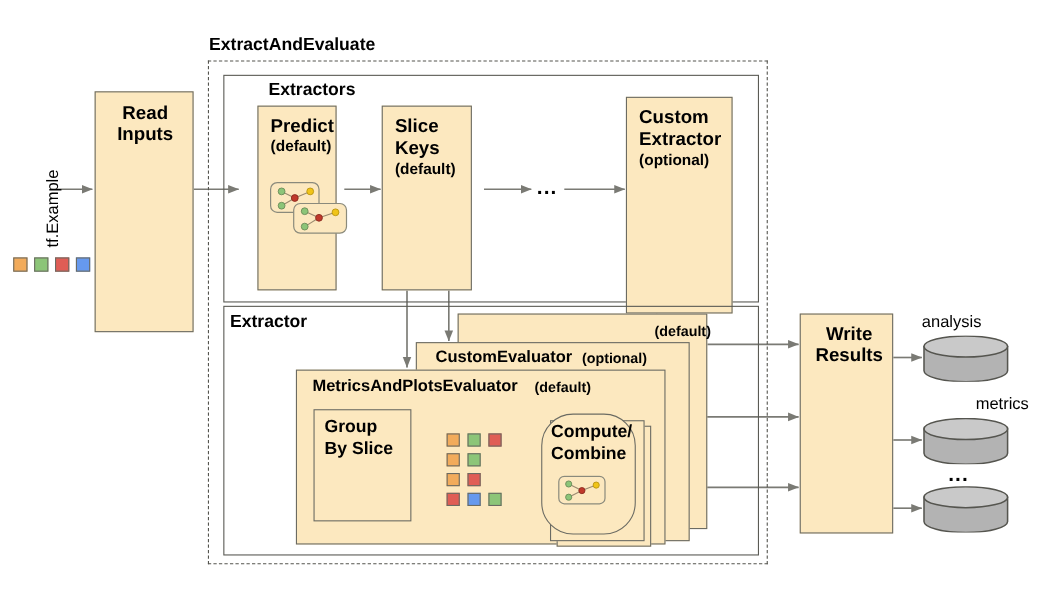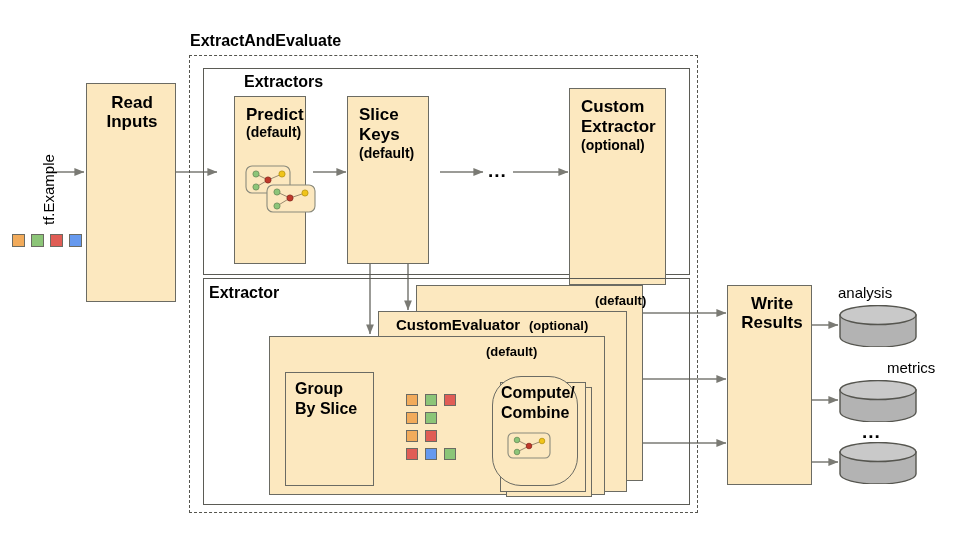--- a/index.html
+++ b/index.html
@@ -143,23 +143,24 @@
   <div class="card" style="left:416px;top:285px;width:227px;height:196px;">
     <div class="lbl" style="left:178px;top:8px;font-size:13px;font-weight:bold;">(default)</div>
   </div>
 
   <div class="card" style="left:378px;top:311px;width:249px;height:181px;">
     <div class="lbl t-bold" style="left:17px;top:5px;font-size:15px;">CustomEvaluator</div>
     <div class="lbl" style="left:150px;top:7px;font-size:13px;font-weight:bold;">(optional)</div>
   </div>
 
   <div class="card" style="left:269px;top:336px;width:336px;height:159px;">
+    <div class="lbl t-bold" style="left:14px;top:6px;font-size:15px;">MetricsAndPlotsEvaluator</div>
     <div class="lbl" style="left:216px;top:8px;font-size:13px;font-weight:bold;">(default)</div>
 
-    <div class="innercard" style="left:15px;top:35px;width:89px;height:114px;">
+    <div class="innercard" style="left:15px;top:35px;width:89px;height:102px;">
       <div class="lbl t-bold" style="left:9px;top:7px;font-size:16px;">Group</div>
       <div class="lbl t-bold" style="left:9px;top:27px;font-size:16px;">By Slice</div>
     </div>
 
     <div style="position:absolute;left:136px;top:57px;width:56px;height:64px;">
       <span class="sq" style="left:0px;top:0px;width:12px;height:12px;background:#f2ab5b;"></span>
       <span class="sq" style="left:19px;top:0px;width:12px;height:12px;background:#8cc578;"></span>
       <span class="sq" style="left:38px;top:0px;width:12px;height:12px;background:#e05d55;"></span>
 
       <span class="sq" style="left:0px;top:18px;width:12px;height:12px;background:#f2ab5b;"></span>

